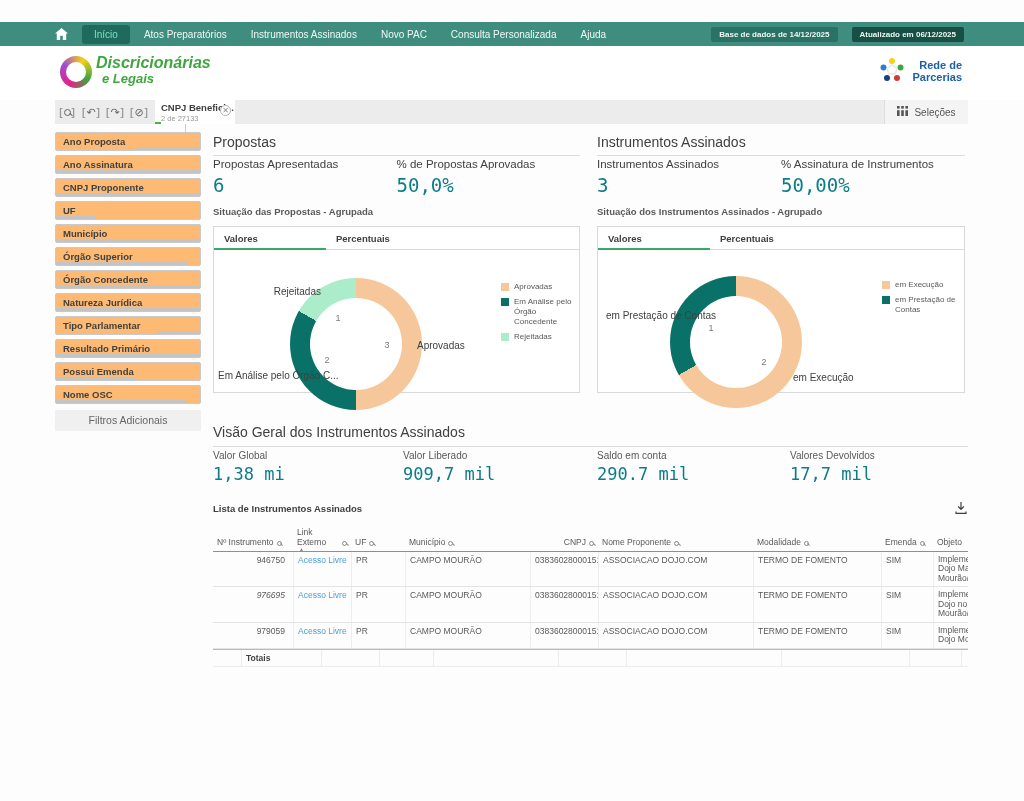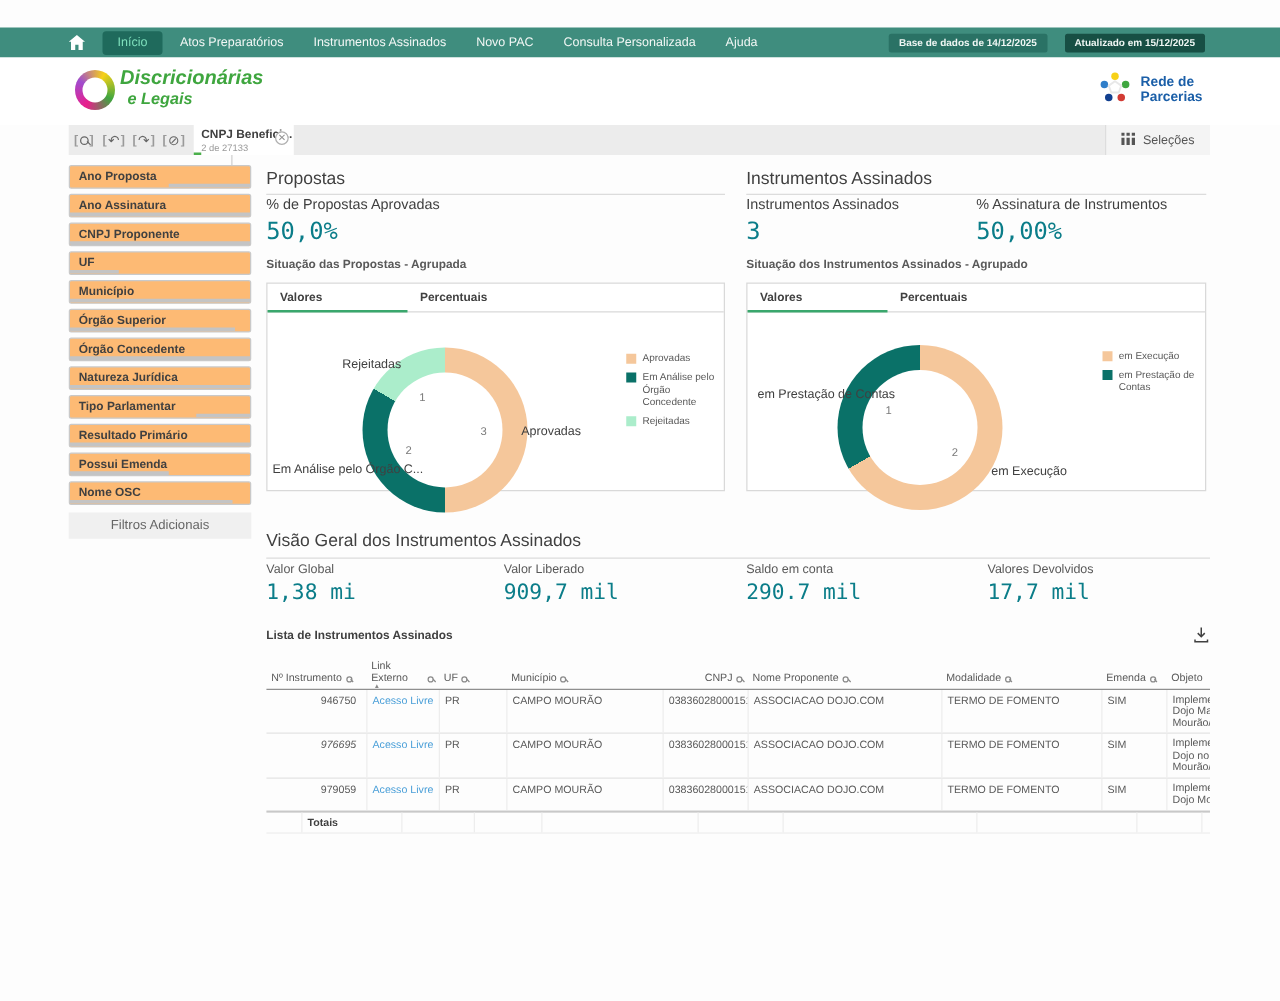--- a/index.html
+++ b/index.html
@@ -27,21 +27,21 @@
   .brand-icon { position:absolute; left:60px; top:10px; width:32px; height:32px; border-radius:50%;
     background:conic-gradient(from 210deg, #e91e8c, #a04ccf, #f7d117, #3fa63f, #e91e8c); }
   .brand-icon::after { content:""; position:absolute; inset:6px; background:#fff; border-radius:50%; }
   .brand-text { position:absolute; left:96px; top:9px; color:#3fa63f; font-style:italic; font-weight:bold; line-height:1; }
   .brand-title { font-size:16px; }
   .brand-subtitle { font-size:13px; margin-top:1px; margin-left:6px; }
   .brand-sep { position:absolute; left:185px; top:57px; height:32px; width:1px; background:#cfcfcf; }
   .ministry { position:absolute; left:196px; top:10px; width:118px; text-align:center; color:#555; font-weight:bold; line-height:1.4; }
   .ministry .m1 { font-size:6.5px; color:#888; letter-spacing:0.6px; }
   .ministry .m2, .ministry .m3 { font-size:7.5px; letter-spacing:0.6px; color:#4a4a4a; }
-  .partner { position:absolute; right:62px; top:11px; display:flex; align-items:center; gap:7px; }
+  .partner { position:absolute; right:62px; top:11px; display:flex; align-items:center; gap:7px;text-align:right; }
   .partner-text { color:#1b5fa8; font-weight:bold; font-size:11px; line-height:1.05; }
 
   
   .selbar { position:absolute; top:100px; left:55px; width:913px; height:24px; background:#ececec; display:flex; align-items:stretch; }
   .tool-btn { width:24px; display:flex; align-items:center; justify-content:center; color:#666; font-size:11px; cursor:pointer; gap:1px; }
   .tool-btn .br { color:#9a9a9a; font-size:10px; font-weight:bold; }
   .mag { position:relative; width:7px; height:7px; border:1.2px solid #666; border-radius:50%; display:inline-block; }
   .mag::after { content:""; position:absolute; width:4px; height:1.2px; background:#666; transform:rotate(45deg); right:-3px; bottom:-1px; }
   .chip { position:relative; margin-left:4px; width:80px; background:#fff; cursor:pointer; padding:2px 6px; }
   .chip-title { font-size:9.5px; font-weight:bold; color:#404040; white-space:nowrap; }
@@ -144,21 +144,21 @@
     <div class="nav-items">
         <span class="nav-item active">Início</span>
         <span class="nav-item">Atos Preparatórios</span>
         <span class="nav-item">Instrumentos Assinados</span>
         <span class="nav-item">Novo PAC</span>
         <span class="nav-item">Consulta Personalizada</span>
         <span class="nav-item">Ajuda</span>
       </div>
     <div class="nav-right">
       <span class="badge b1">Base de dados de 14/12/2025</span>
-      <span class="badge b2">Atualizado em 15/12/2025</span>
+      <span class="badge b2">Atualizado em 06/12/2025</span>
     </div>
   </div>
 
   <div class="header">
     <span class="brand-icon"></span>
     <div class="brand-text">
       <div class="brand-title">Discricionárias</div>
       <div class="brand-subtitle">e Legais</div>
     </div>
     <span class="brand-sep"></span>
@@ -262,20 +262,24 @@
           <span class="fbar"></span>
         </div>
       </div>
     <div class="more-filters">Filtros Adicionais</div>
   </div>
 
   <div class="kpi-section sec-propostas">
     <div class="sec-title">Propostas</div>
     <div class="kpi-row">
       <div class="kpi">
+        <div class="kpi-label">Propostas Apresentadas</div>
+        <div class="kpi-value">6</div>
+      </div>
+      <div class="kpi">
         <div class="kpi-label">% de Propostas Aprovadas</div>
         <div class="kpi-value">50,0%</div>
       </div>
     </div>
     <div class="chart-subtitle">Situação das Propostas - Agrupada</div>
     <div class="chart-card">
       <div class="tabs">
         <div class="tab active">Valores</div>
         <div class="tab">Percentuais</div>
       </div>

